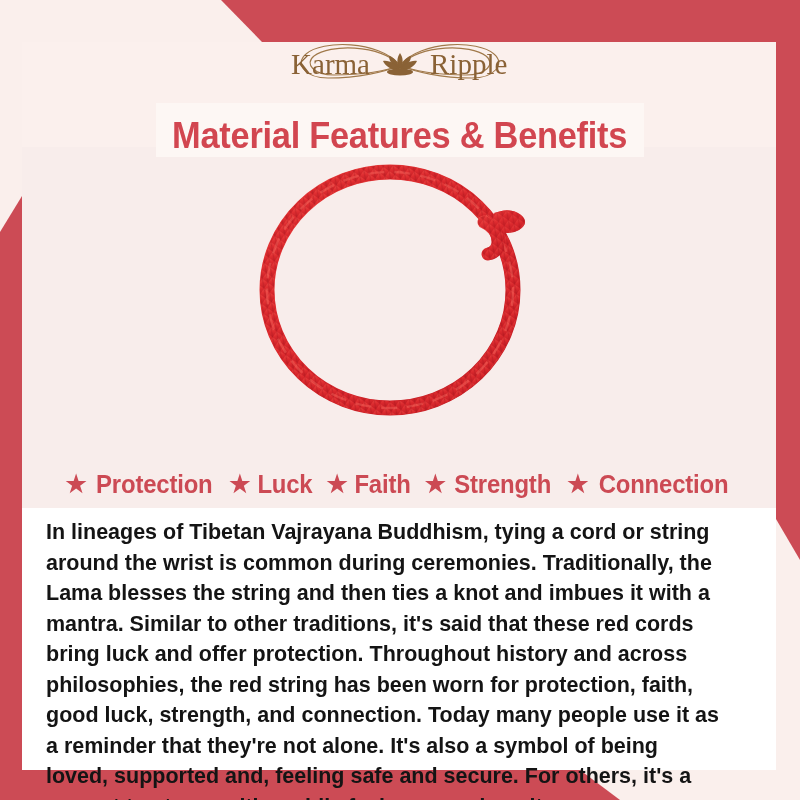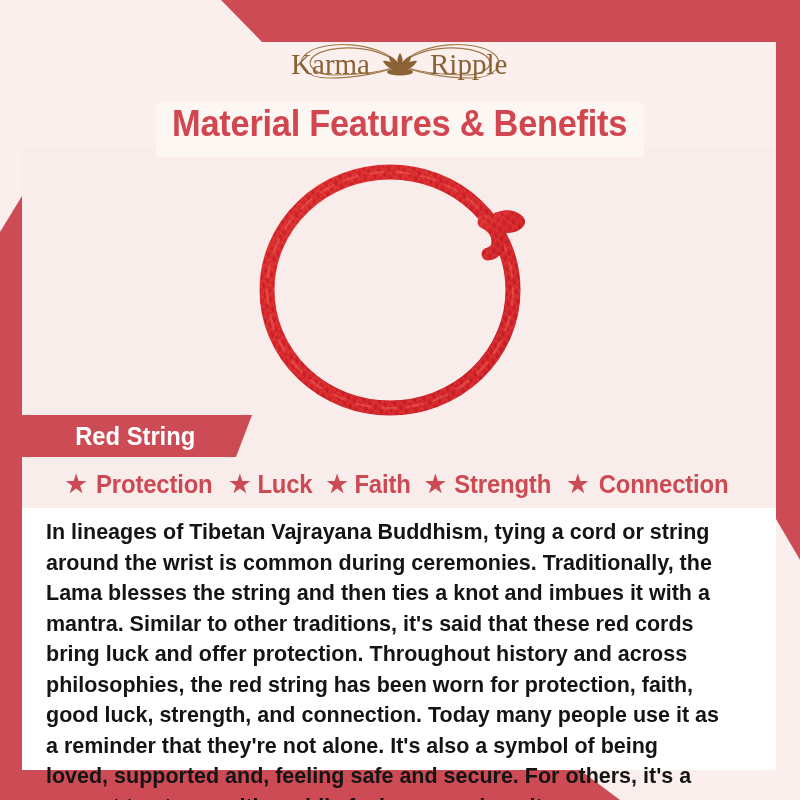--- a/index.html
+++ b/index.html
@@ -73,21 +73,21 @@
   }
   .logo-svg { display: block; }
 
   
   .headline-band {
     position: absolute;
     left: 156px; top: 103px;
     width: 488px; height: 54px;
     background: #fdf7f4;
     display: flex;
-    align-items: flex-start;
+    align-items: flex-end;
     justify-content: center;
   }
   .headline-text {
     font-family: "Liberation Sans Narrow", "Liberation Sans", sans-serif;
     font-weight: bold;
     font-size: 37px;
     letter-spacing: -0.3px;
     color: #d24650;
     transform: scaleX(0.93);
     white-space: nowrap;
@@ -232,23 +232,20 @@
       <ellipse cx="150" cy="138" rx="123" ry="118" fill="none" stroke="#ff7b6e" stroke-width="2.4" opacity="0.35" stroke-dasharray="16 10"></ellipse>
       <path d="M253 62 q 16 -8 28 1 q 9 8 -2 15 q -12 7 -26 -2 z" fill="url(#cordGrad)"></path>
       <path d="M253 62 q 16 -8 28 1 q 9 8 -2 15 q -12 7 -26 -2 z" fill="url(#braid)" opacity="0.7"></path>
       <path d="M244 70 q 14 6 14 20 q 0 10 -10 12" fill="none" stroke="url(#cordGrad)" stroke-width="13" stroke-linecap="round"></path>
       <path d="M244 70 q 14 6 14 20 q 0 10 -10 12" fill="none" stroke="url(#braid)" stroke-width="12" stroke-linecap="round" opacity="0.8"></path>
       <circle cx="270" cy="70" r="9" fill="#d7262c"></circle>
       <circle cx="270" cy="70" r="9" fill="url(#braid)" opacity="0.7"></circle>
     </svg>
   </div>
 
-  <div class="label-banner">
-    <span class="label-banner-text">Red String</span>
-  </div>
 
   <div class="benefits-row">
     <span class="benefit">
       <span class="star">★</span>
       <span class="b-label">Protection</span>
     </span>
     <span class="benefit">
       <span class="star">★</span>
       <span class="b-label">Luck</span>
     </span>

